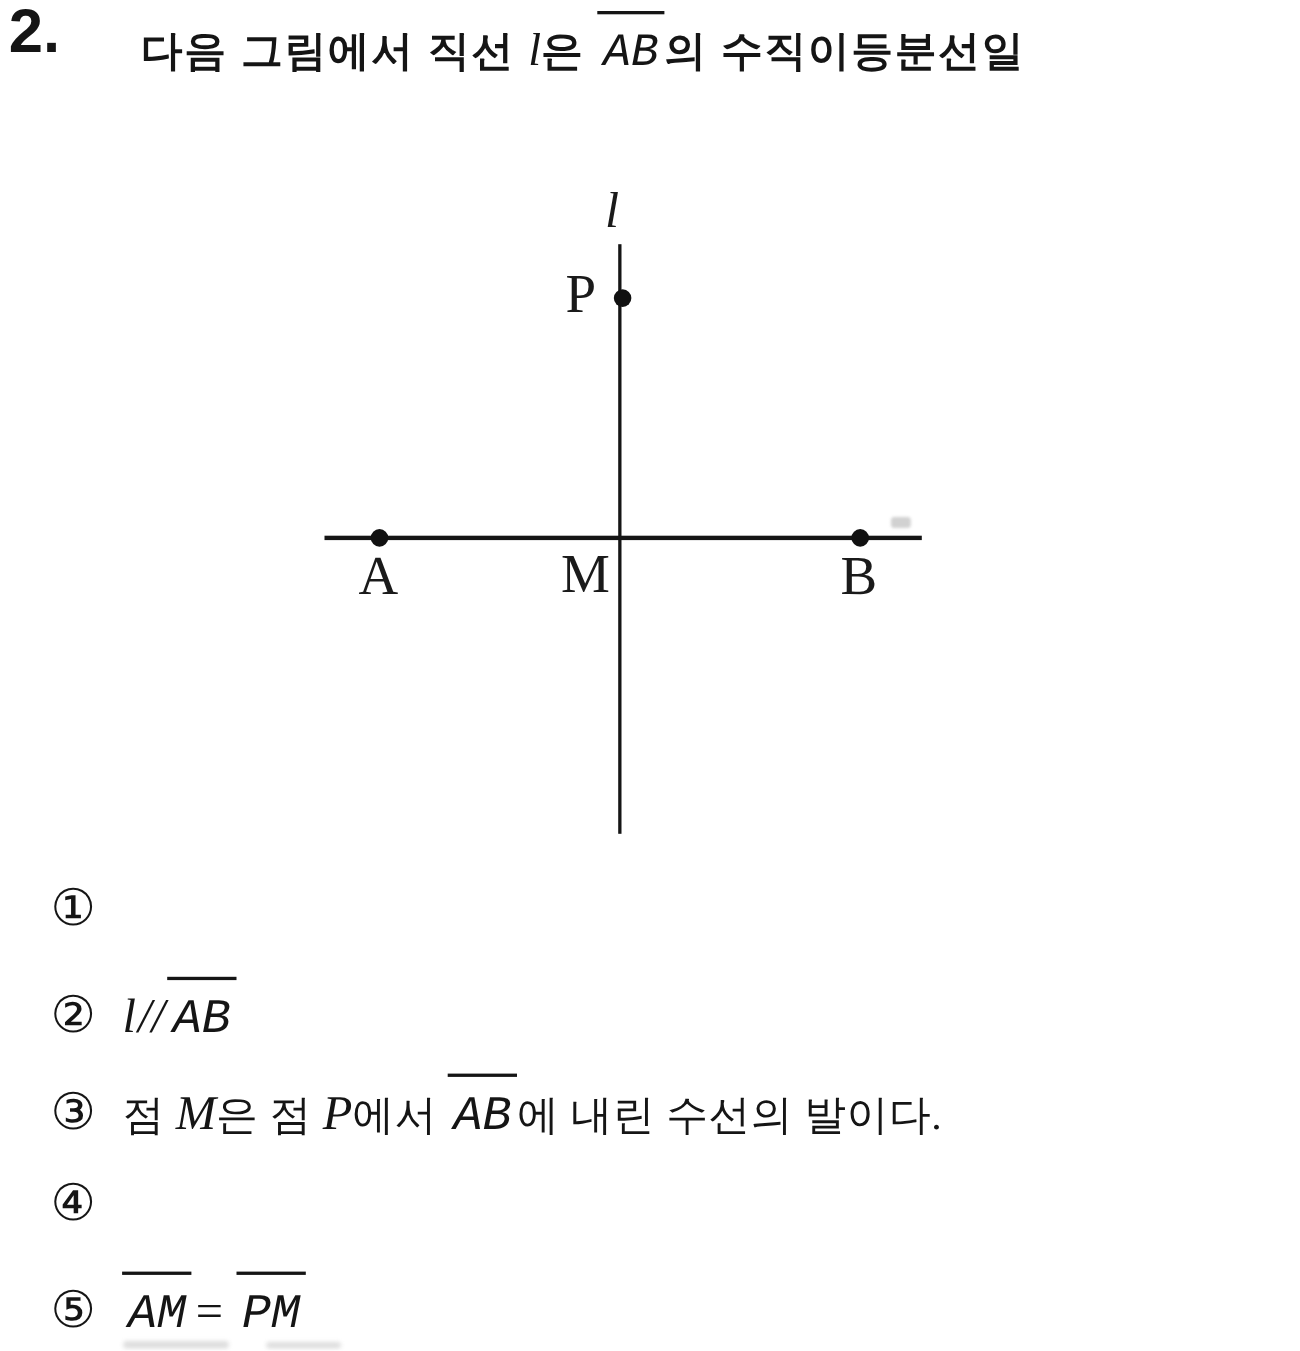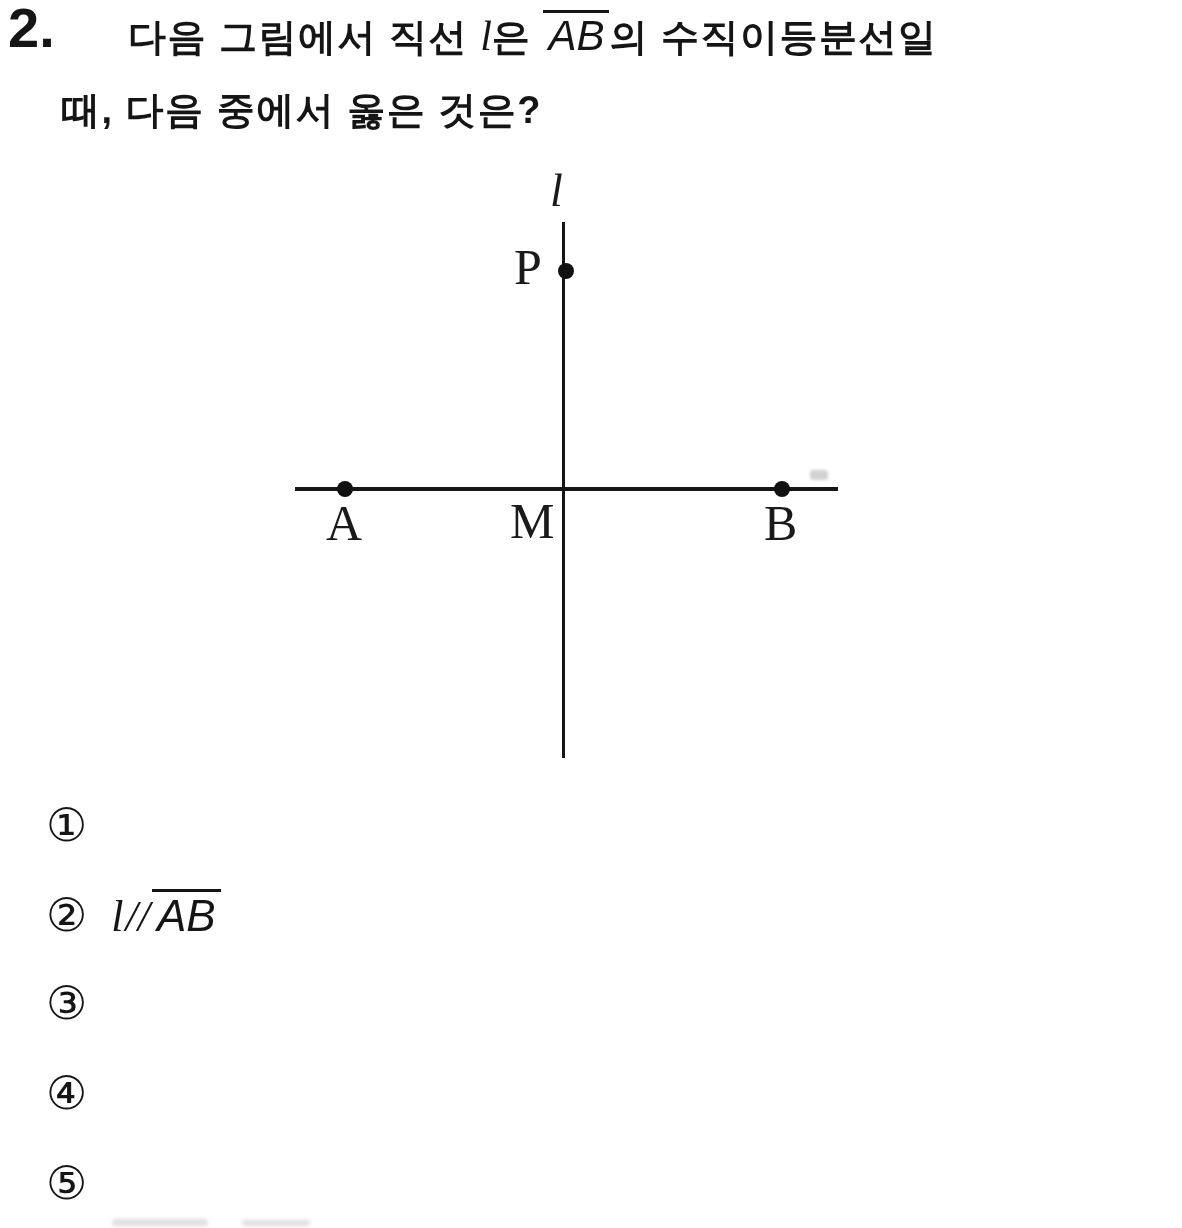--- a/index.html
+++ b/index.html
@@ -29,23 +29,23 @@
   .title-line-1 { left:128px; top:10px; }
   .title-line-2 { left:62px; top:88px; }
   .math {
     font-family:"Liberation Serif", serif;
     font-weight:400; font-style:italic;
     font-size:42px; letter-spacing:0;
   }
   .ol {
     display:inline-block;
     border-top:3px solid #151515;
-    padding:2px 5px 0 5px;
+    padding:14px 5px 0 5px;
     line-height:1.02;
-    font-family:Liberation Sans, sans-serif;
+    font-family:Liberation Mono, monospace;
     font-style:italic; font-weight:400;
   }
 
   
   .vline {
     position:absolute; left:562px; top:222px;
     width:3px; height:536px; background:#151515;
   }
   .hline {
     position:absolute; left:295px; top:487px;
@@ -102,21 +102,20 @@
 </style>
 </head>
 <body>
 
 <div id="page-root">
 
   <div class="problem-number">2.</div>
 
   <div class="title-line title-line-1"><span>다음 그림에서 직선 </span><span class="math">l</span><span>은 </span><span class="math ol">AB</span><span>의 수직이등분선일</span></div>
 
-  <div class="title-line title-line-2">때, 다음 중에서 옳은 것은?</div>
 
   <div>
     <div class="vline"></div>
     <div class="hline"></div>
 
     <div class="flabel flabel-l">l</div>
 
     <div class="dot dot-p"></div>
     <div class="flabel flabel-p">P</div>
 
@@ -135,26 +134,28 @@
     <span class="cnum">①</span>
   </div>
 
   <div class="choice choice-2">
     <span class="cnum">②</span>
     <span><span class="mvar">l</span><span class="par">//</span><span class="ol">AB</span></span>
   </div>
 
   <div class="choice choice-3">
     <span class="cnum">③</span>
+    <span><span class="kr">점 </span><span class="mvar">M</span><span class="kr">은 점 </span><span class="mvar">P</span><span class="kr">에서 </span><span class="ol">AB</span><span class="kr">에 내린 수선의 발이다.</span></span>
   </div>
 
   <div class="choice choice-4">
     <span class="cnum">④</span>
   </div>
 
   <div class="choice choice-5">
     <span class="cnum">⑤</span>
+    <span><span class="ol">AM</span><span class="meq">=</span><span class="ol">PM</span></span>
   </div>
 
   <div class="ghost ghost-1"></div>
   <div class="ghost ghost-2"></div>
 
 </div>
 
 </body></html>

